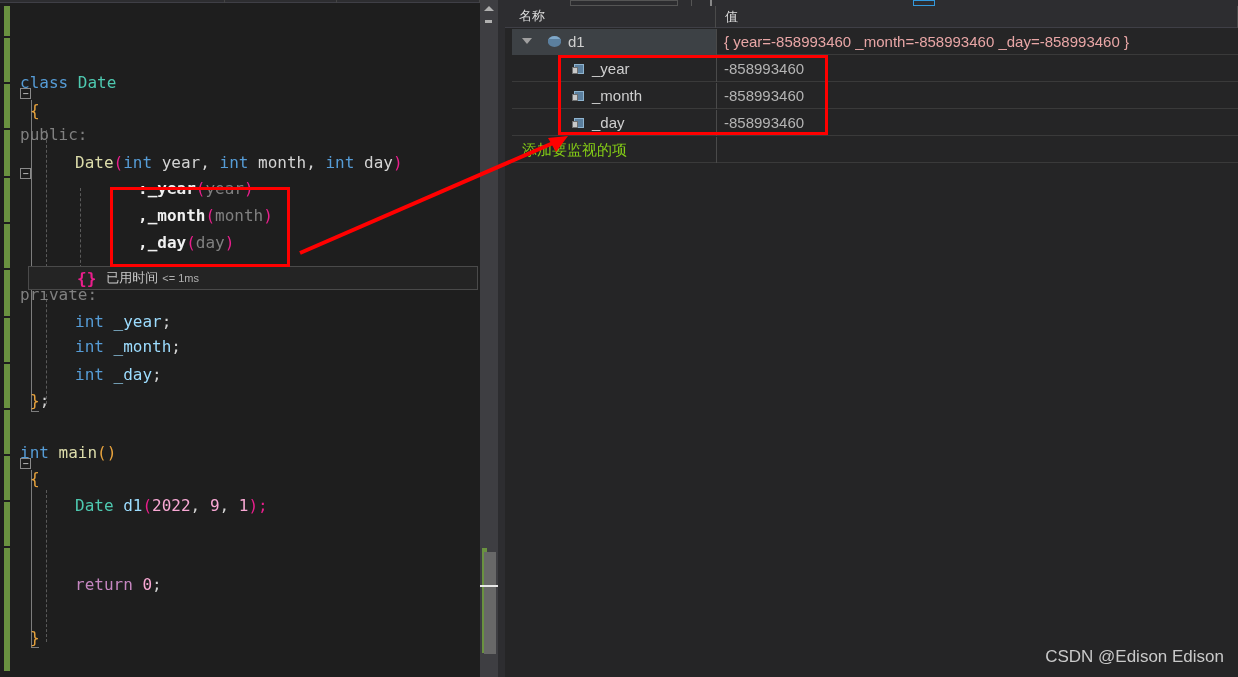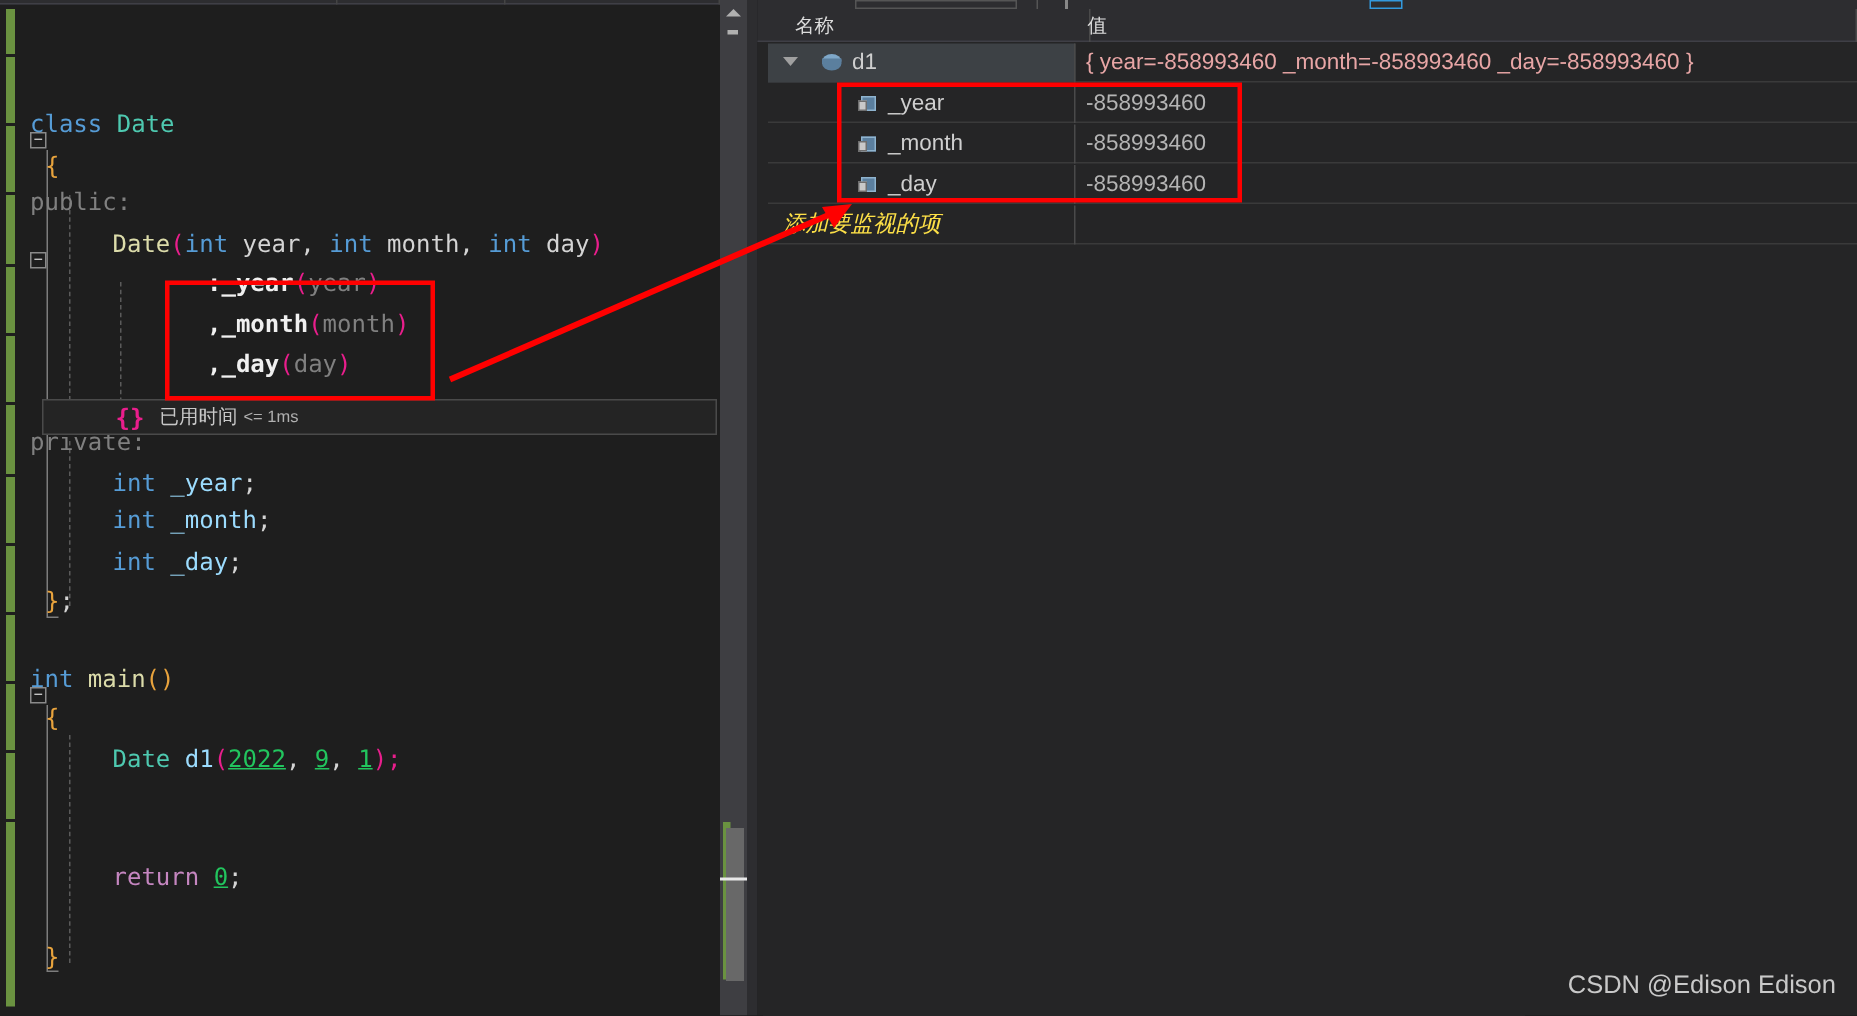--- a/index.html
+++ b/index.html
@@ -44,21 +44,21 @@
   
   .kw    { color: #569cd6; }   
   .kwp   { color: #c586c0; }   
   .type  { color: #4ec9b0; }   
   .fn    { color: #dcdcaa; }   
   .var   { color: #9cdcfe; }   
   .plain { color: #d4d4d4; }
   .dim   { color: #808080; }   
   .brace { color: #e8a33d; }   
   .paren { color: #e91e8c; }   
-  .num   { color: #22c55e; text-decoration: underline; }
+  .num   { color: #f9a8d4; }
   .memb  { color: #f0f0f0; font-weight: bold; }
 
   
   .fold {
     position: absolute; width: 11px; height: 11px;
     border: 1px solid #8a8a8a; background: #1e1e1e;
     color: #cfcfcf; font-size: 10px; line-height: 9px; text-align: center;
     font-family: "DejaVu Sans Mono", monospace;
   }
   .brkt {
@@ -135,21 +135,21 @@
 
   #watch-header {
     position: absolute; left: 0; top: 6px; width: 733px; height: 22px;
     background: #2d2d30; border-bottom: 1px solid #3f3f46;
   }
   #watch-header .hcell {
     position: absolute; top: 0; height: 22px; line-height: 22px;
     color: #dcdcdc; font-size: 13px; padding-left: 8px;
     border-right: 1px solid #4a4a4a;
   }
-  #col-name { left: 17px; width: 205px; }
+  #col-name { left: 6px; width: 205px; font-family: Liberation Mono, monospace; }
   #col-value { left: 212px; width: 521px; border-right: none; }
 
   .wrow {
     position: absolute; left: 7px; width: 726px; height: 26px;
     border-bottom: 1px solid #3a3a3a;
   }
   .wrow .wname {
     position: absolute; left: 0; top: 0; width: 205px; height: 26px;
     line-height: 26px; color: #cfcfcf; font-size: 15px;
     border-right: 1px solid #4a4a4a; overflow: hidden;
@@ -177,21 +177,21 @@
 
   .field-icon { position: absolute; left: 60px; top: 6px; width: 14px; height: 14px; }
   .field-icon .cube { position: absolute; left: 2px; top: 2px; width: 10px; height: 10px;
     background: #5b7f9e; border: 1px solid #8fb4cf; }
   .field-icon .lock { position: absolute; left: 0px; top: 5px; width: 6px; height: 7px;
     background: #c9c9c9; border: 1px solid #6e6e6e; }
 
   .wname .lbl { position: absolute; top: 0; line-height: 26px; }
   .lbl-d1 { left: 56px; }
   .lbl-field { left: 80px; font-size: 15px; }
-  .lbl-add { left: 10px; font-style: italic; color: #fde047; }
+  .lbl-add { left: 10px; color: #84cc16; }
 
   
   #redbox-code {
     position: absolute; left: 110px; top: 187px; width: 180px; height: 80px;
     border: 3px solid #ff0000; pointer-events: none;
   }
   #redbox-watch {
     position: absolute; left: 558px; top: 55px; width: 270px; height: 80px;
     border: 3px solid #ff0000; pointer-events: none;
   }

